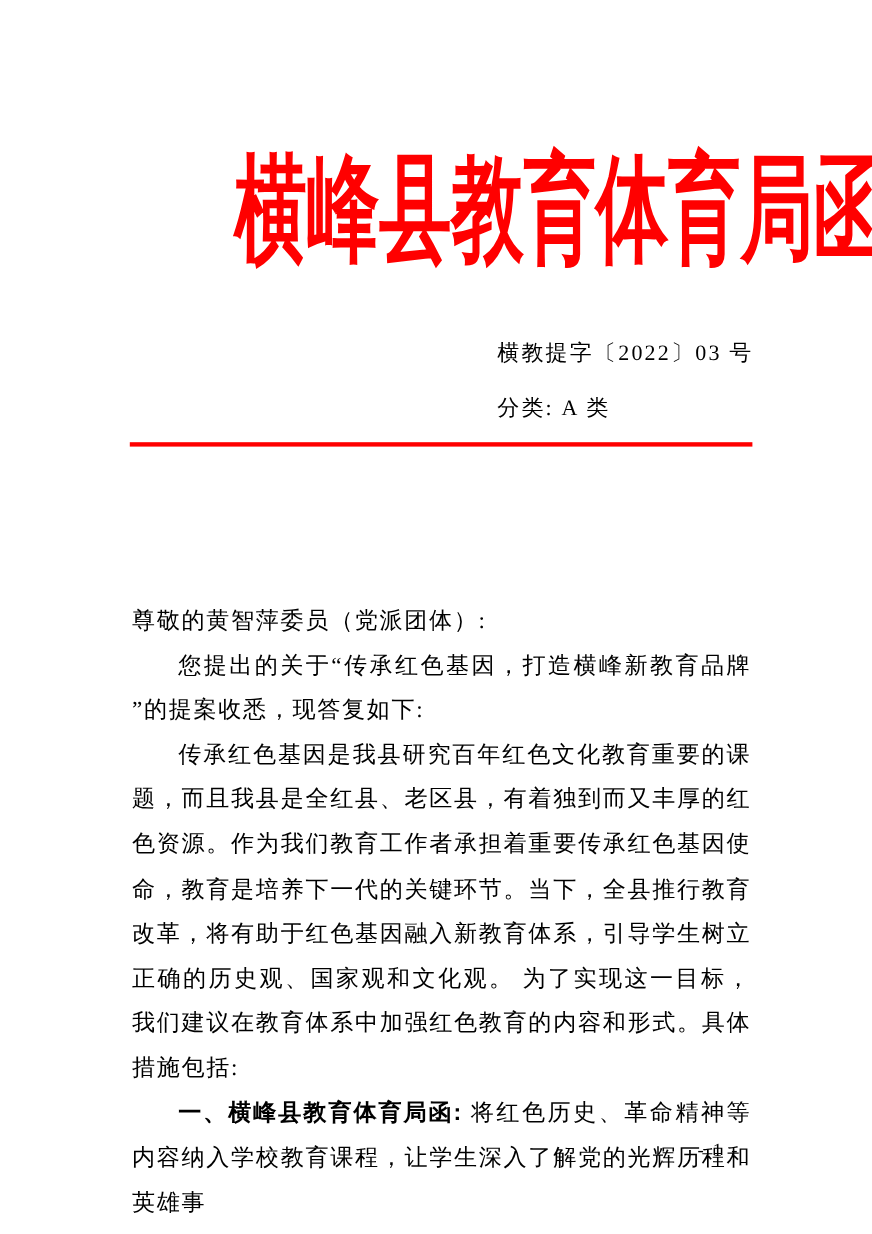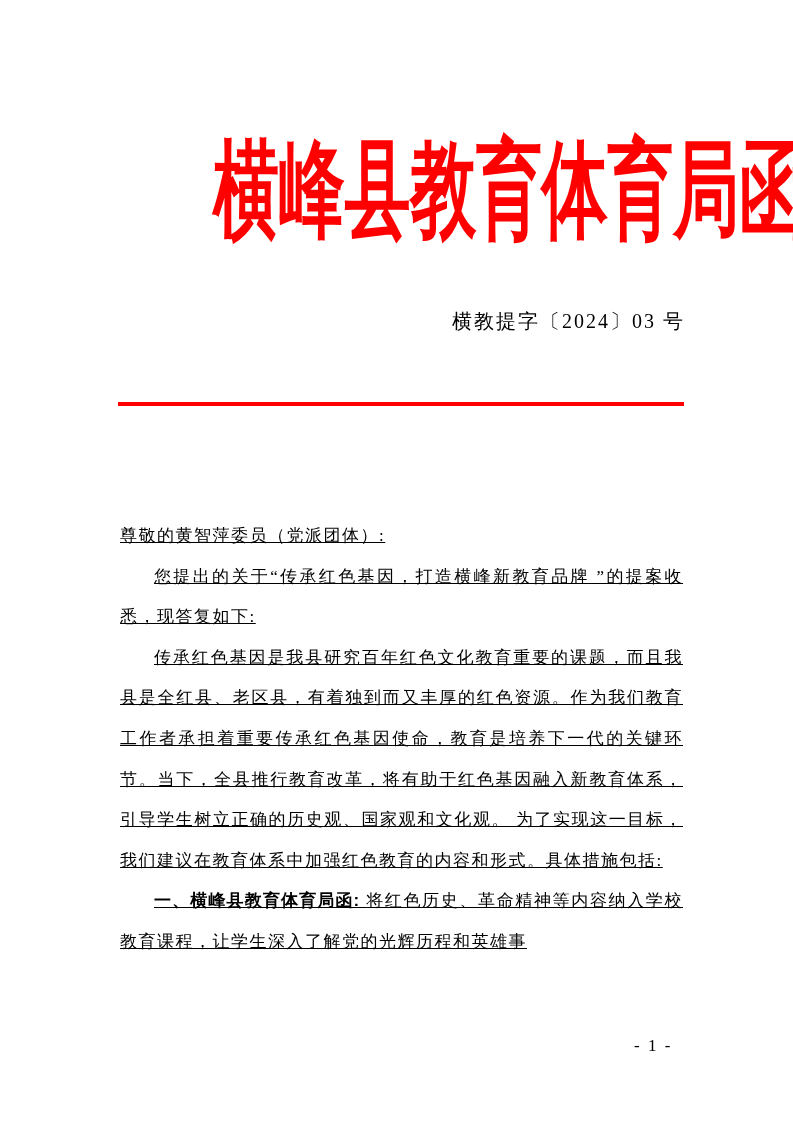--- a/index.html
+++ b/index.html
@@ -71,27 +71,26 @@
     line-height: 38px;
     font-weight: bold;
     letter-spacing: 1px;
     color: #000000;
   }
 
   
   .body-text {
     position: absolute;
     left: 120px;
-    top: 516px;
+    top: 544px;
     width: 563px;
-    font-size: 17px;
+    font-size: 21px;
     line-height: 40.6px;
     letter-spacing: 1.5px;
     text-align: justify;
-    text-decoration: underline;
   }
   .body-text p {
     margin: 0;
     padding: 0;
   }
   .salutation { text-indent: 0; }
   .para { text-indent: 2em; }
   .bold-run {
     font-weight: bold;
     font-family: "Liberation Sans", "DejaVu Sans", sans-serif;
@@ -110,21 +109,22 @@
 </head>
 <body>
 
 <div class="page">
 
   <div class="agency-title">
     <span class="agency-title-inner">横峰县教育体育局函</span>
   </div>
 
   <div class="doc-meta">
-    <div class="doc-number">横教提字〔2024〕03 号</div>
+    <div class="doc-number">横教提字〔2022〕03 号</div>
+    <div class="doc-classification">分类: A 类</div>
   </div>
 
   <div class="red-rule"></div>
 
 
   <div class="body-text">
     <p class="salutation">尊敬的黄智萍委员（党派团体）:</p>
     <div id="paragraphs">
         <p class="para"><span>您提出的关于“传承红色基因，打造横峰新教育品牌 ”的提案收悉，现答复如下:</span></p>
         <p class="para"><span>传承红色基因是我县研究百年红色文化教育重要的课题，而且我县是全红县、老区县，有着独到而又丰厚的红色资源。作为我们教育工作者承担着重要传承红色基因使命，教育是培养下一代的关键环节。当下，全县推行教育改革，将有助于红色基因融入新教育体系，引导学生树立正确的历史观、国家观和文化观。 为了实现这一目标，我们建议在教育体系中加强红色教育的内容和形式。具体措施包括:</span></p>

